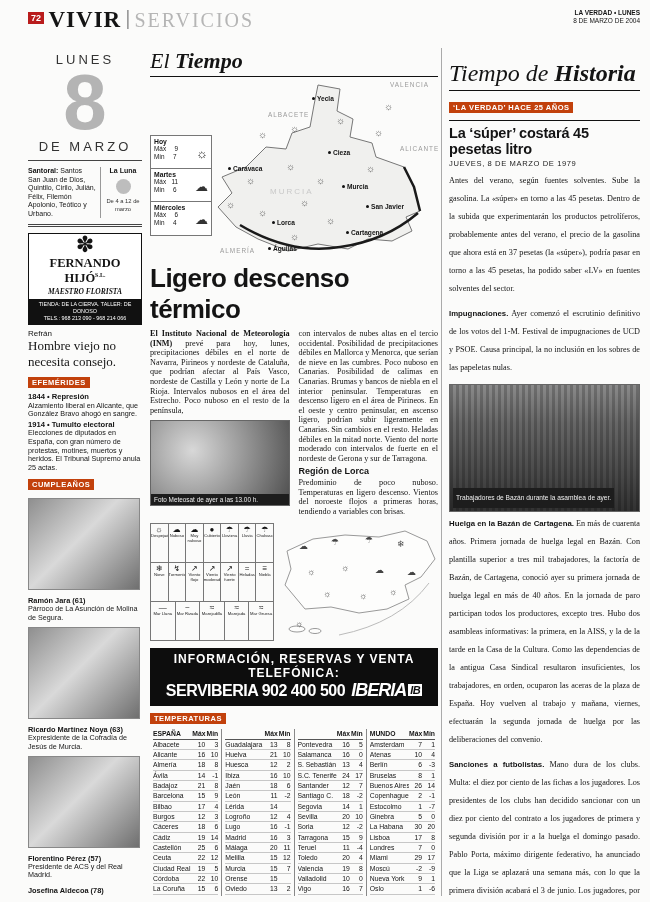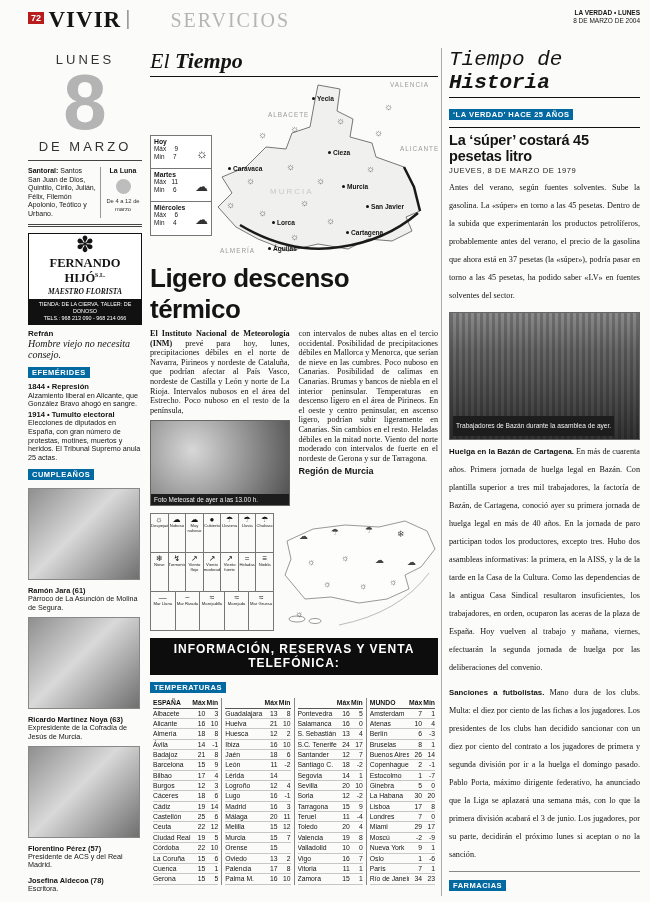--- a/index.html
+++ b/index.html
@@ -5,21 +5,21 @@
   html,body{margin:0;padding:0;}
   body{width:650px;height:902px;background:#fbfbfa;color:#141414;
        font-family:"Liberation Sans","DejaVu Sans",sans-serif;overflow:hidden;position:relative;}
   .page{position:absolute;inset:0;}
   
   .hdr{position:absolute;left:28px;top:7px;right:10px;height:34px;}
   .pageno{display:inline-block;background:#b91c1c;color:#fff;font-weight:bold;font-size:9px;
           padding:1px 3px;vertical-align:6px;}
   .sec1{font-family:"Liberation Serif",serif;font-weight:bold;font-size:23px;letter-spacing:1px;}
   .hdr .bar{color:#999;font-size:20px;font-weight:300;margin:0 4px;vertical-align:2px;}
-  .sec2{color:#b5b5b5;font-family:"Liberation Serif",serif;font-size:20px;letter-spacing:2px;margin-left:36px;}
+  .sec2{color:#b5b5b5;font-family:"Liberation Serif",serif;font-size:20px;letter-spacing:2px;}
   .hdr-right{position:absolute;right:0;top:2px;text-align:right;font-size:6.5px;line-height:8px;}
   .hdr-right .b{font-weight:bold;}
   
   .colL{position:absolute;left:28px;top:48px;width:114px;height:848px;overflow:hidden;}
   .colM{position:absolute;left:150px;top:48px;width:288px;height:848px;overflow:hidden;}
   .colR{position:absolute;left:441px;top:48px;width:199px;height:848px;overflow:hidden;
         border-left:1px solid #aaa;padding-left:7px;box-sizing:border-box;}
   
   .dayword{font-size:13px;letter-spacing:3px;color:#333;text-align:center;margin-top:4px;}
   .daynum{font-size:78px;line-height:70px;font-weight:bold;color:#b4b4b4;text-align:center;}
@@ -32,23 +32,23 @@
   .luna{width:38px;text-align:center;border-left:1px solid #999;padding-left:3px;}
   .luna .t{font-weight:bold;font-size:7px;}
   .moon{width:15px;height:15px;border-radius:50%;background:#bdbdbd;margin:3px auto;}
   .luna .c{font-size:5.8px;color:#333;}
   .ad{border:1px solid #111;margin:4px 0;text-align:center;background:#fff;}
   .ad .flower{font-size:22px;line-height:22px;}
   .ad .brand{font-family:"Liberation Serif",serif;font-weight:bold;font-size:12.5px;}
   .ad .sl{font-size:6px;vertical-align:5px;}
   .ad .tag{font-family:"Liberation Serif",serif;font-style:italic;font-weight:bold;font-size:7.5px;margin:1px 0 3px;}
   .ad .foot{background:#111;color:#fff;font-size:5.4px;line-height:7px;padding:2px 1px;}
-  .refran .t{font-weight:bold;font-size:8px;}
-  .refran .x{font-family:"Liberation Serif",serif;font-style:italic;font-size:10px;}
-  .blacktag{display:inline-block;background:#0369a1;color:#fff;font-weight:bold;font-size:7.5px;
+  .refran .t{font-weight:normal;font-size:8px;}
+  .refran .x{font-family:"Liberation Serif",serif;font-size:13px;}
+  .blacktag{display:inline-block;background:#c2410c;color:#fff;font-weight:bold;font-size:7.5px;
             letter-spacing:.5px;padding:1px 4px;margin:7px 0 3px;}
   .efem{font-size:7.2px;line-height:8.6px;}
   .efem .y{font-weight:bold;font-size:7.6px;margin-top:2px;}
   .person{margin-top:5px;}
   .photo{width:112px;height:92px;background:linear-gradient(135deg,#8f8f8f,#d9d9d9 45%,#6f6f6f);
          border:1px solid #888;box-sizing:border-box;}
   .pname{font-weight:bold;font-size:7.4px;margin-top:6px;}
   .pdesc{font-size:7.2px;line-height:8.4px;}
   
   .wtitle{font-family:"Liberation Serif",serif;font-style:italic;font-size:22px;}
@@ -98,21 +98,21 @@
               font-size:11px;padding:0 2px;margin-left:2px;vertical-align:2px;}
   
   .tcols{display:flex;margin-top:2px;}
   .tcol{flex:1;padding:0 3px;min-width:0;}
   .tcol+.tcol{border-left:1px solid #888;}
   .trow{display:flex;font-size:6.8px;line-height:9.35px;border-bottom:1px solid #c7c7c7;}
   .trow.h{font-weight:bold;border-bottom:1px solid #555;}
   .tn{flex:1;white-space:nowrap;overflow:hidden;}
   .tv{width:13px;text-align:right;white-space:nowrap;}
   
-  .htitle{font-family:Liberation Mono, monospace;font-style:italic;font-size:21px;}
+  .htitle{font-family:Liberation Serif, serif;font-style:italic;font-size:24px;margin-top:12px;}
   .htitle .b{font-weight:bold;}
   .hx-rule{border-top:1px solid #111;margin:3px 0 5px;}
   .hhead{font-weight:bold;font-size:14.5px;letter-spacing:-.2px;margin:5px 0 2px;border-top:1px solid #111;padding-top:4px;}
   .dateline{font-size:7.6px;letter-spacing:.6px;color:#222;margin-bottom:4px;}
   .hbody{font-family:"Liberation Serif",serif;font-size:8.2px;line-height:18px;text-align:justify;}
   .hbody p{margin:0 0 7px;}
   .hbody .plead{font-family:"Liberation Sans",sans-serif;font-weight:bold;font-size:7.8px;}
   .crowd{width:100%;height:128px;position:relative;border:1px solid #666;box-sizing:border-box;
     background:linear-gradient(180deg,#cfcfcf 0%,#9a9a9a 30%,#6e6e6e 70%,#4a4a4a 100%),
                repeating-linear-gradient(90deg,#888 0 3px,#aaa 3px 6px);background-blend-mode:multiply;margin:2px 0 3px;}
@@ -282,21 +282,22 @@
     <div class="artcols">
       <div>
         <span class="lead">El Instituto Nacional de Meteorología (INM)</span>
         <span>prevé para hoy, lunes, precipitaciones débiles en el norte de Navarra, Pirineos y nordeste de Cataluña, que podrían afectar al País Vasco, nordeste de Castilla y León y norte de La Rioja. Intervalos nubosos en el área del Estrecho. Poco nuboso en el resto de la península,</span>
         <div class="sat">
           <div class="cap">Foto Meteosat de ayer a las 13.00 h.</div>
         </div>
       </div>
       <div>
         <span>con intervalos de nubes altas en el tercio occidental. Posibilidad de precipitaciones débiles en Mallorca y Menorca, que serían de nieve en las cumbres. Poco nuboso en Canarias. Posibilidad de calimas en Canarias. Brumas y bancos de niebla en el interior peninsular. Temperaturas en descenso ligero en el área de Pirineos. En el oeste y centro peninsular, en ascenso ligero, podrían subir ligeramente en Canarias. Sin cambios en el resto. Heladas débiles en la mitad norte. Viento del norte moderado con intervalos de fuerte en el nordeste de Gerona y sur de Tarragona.</span>
-        <div class="regionh">Región de Murcia</div>
+        <div class="regionh">Región de Lorca</div>
+        <span>Predominio de poco nuboso. Temperaturas en ligero descenso. Vientos del noroeste flojos a primeras horas, tendiendo a variables con brisas.</span>
       </div>
     </div>
 
     <div class="spainblock">
       <div class="legend">
         <div class="lrow">
 
         <div class="lcell">
               <span class="g">☼</span>
               <span class="l">Despejado</span>
@@ -398,20 +399,21 @@
         <span class="spg" style="left:128px;top:44px">☁</span>
         <span class="spg" style="left:44px;top:66px">☼</span>
         <span class="spg" style="left:80px;top:68px">☼</span>
         <span class="spg" style="left:110px;top:64px">☼</span>
         <span class="spg" style="left:16px;top:96px">☼</span>
       </div>
     </div>
 
     <div class="iberia">
       <div class="l1">INFORMACIÓN, RESERVAS Y VENTA TELEFÓNICA:</div>
+      <div class="l2"><span>SERVIBERIA 902 400 500</span><span class="brand">IBERIA</span><span class="ib">IB</span></div>
     </div>
 
     <div><span class="blacktag">TEMPERATURAS</span></div>
     <div class="tcols">
       <div class="tcol">
         <div class="trow h">
             <span class="tn">ESPAÑA</span>
             <span class="tv">Máx</span>
             <span class="tv">Mín</span>
           </div>
@@ -793,20 +795,21 @@
   </div>
 
   <div class="colR">
     <div class="htitle"><span>Tiempo de</span> <span class="b">Historia</span></div>
     <div class="hx-rule"></div>
     <div><span class="blacktag" style="margin:0 0 2px">‘LA VERDAD’ HACE 25 AÑOS</span></div>
     <div class="hhead">La ‘súper’ costará 45 pesetas litro</div>
     <div class="dateline">JUEVES, 8 DE MARZO DE 1979</div>
     <div class="hbody">
       <p>Antes del verano, según fuentes solventes. Sube la gasolina. La «súper» en torno a las 45 pesetas. Dentro de la subida que experimentarán los productos petrolíferos, probablemente antes del verano, el precio de la gasolina que ahora está en 37 pesetas (la «súper»), podría pasar en torno a las 45 pesetas, ha podido saber «LV» en fuentes solventes del sector.</p>
+      <p><span class="plead">Impugnaciones.</span> <span>Ayer comenzó el escrutinio definitivo de los votos del 1-M. Festival de impugnaciones de UCD y PSOE. Causa principal, la no inclusión en los sobres de las papeletas nulas.</span></p>
       <div class="crowd">
         <div class="cap">Trabajadores de Bazán durante la asamblea de ayer.</div>
       </div>
       <p><span class="plead">Huelga en la Bazán de Cartagena.</span> <span>En más de cuarenta años. Primera jornada de huelga legal en Bazán. Con plantilla superior a tres mil trabajadores, la factoría de Bazán, de Cartagena, conoció ayer su primera jornada de huelga legal en más de 40 años. En la jornada de paro participan todos los productores, excepto tres. Hubo dos asambleas informativas: la primera, en la AISS, y la de la tarde en la Casa de la Cultura. Como las dependencias de la antigua Casa Sindical resultaron insuficientes, los trabajadores, en orden, ocuparon las aceras de la plaza de España. Hoy vuelven al trabajo y mañana, viernes, efectuarán la segunda jornada de huelga por las deliberaciones del convenio.</span></p>
       <p><span class="plead">Sanciones a futbolistas.</span> <span>Mano dura de los clubs. Multa: el diez por ciento de las fichas a los jugadores. Los presidentes de los clubs han decidido sancionar con un diez por ciento del contrato a los jugadores de primera y segunda división por ir a la huelga el domingo pasado. Pablo Porta, máximo dirigente federativo, ha anunciado que la Liga se aplazará una semana más, con lo que la primera división acabará el 3 de junio. Los jugadores, por su parte, decidirán el próximo lunes si aceptan o no la sanción.</span></p>
     </div>
     <div class="thin-div"></div>
     <div><span class="blacktag" style="margin:1px 0 2px">FARMACIAS</span></div>
     <div class="ph-wrap">
       <div class="phcol">

